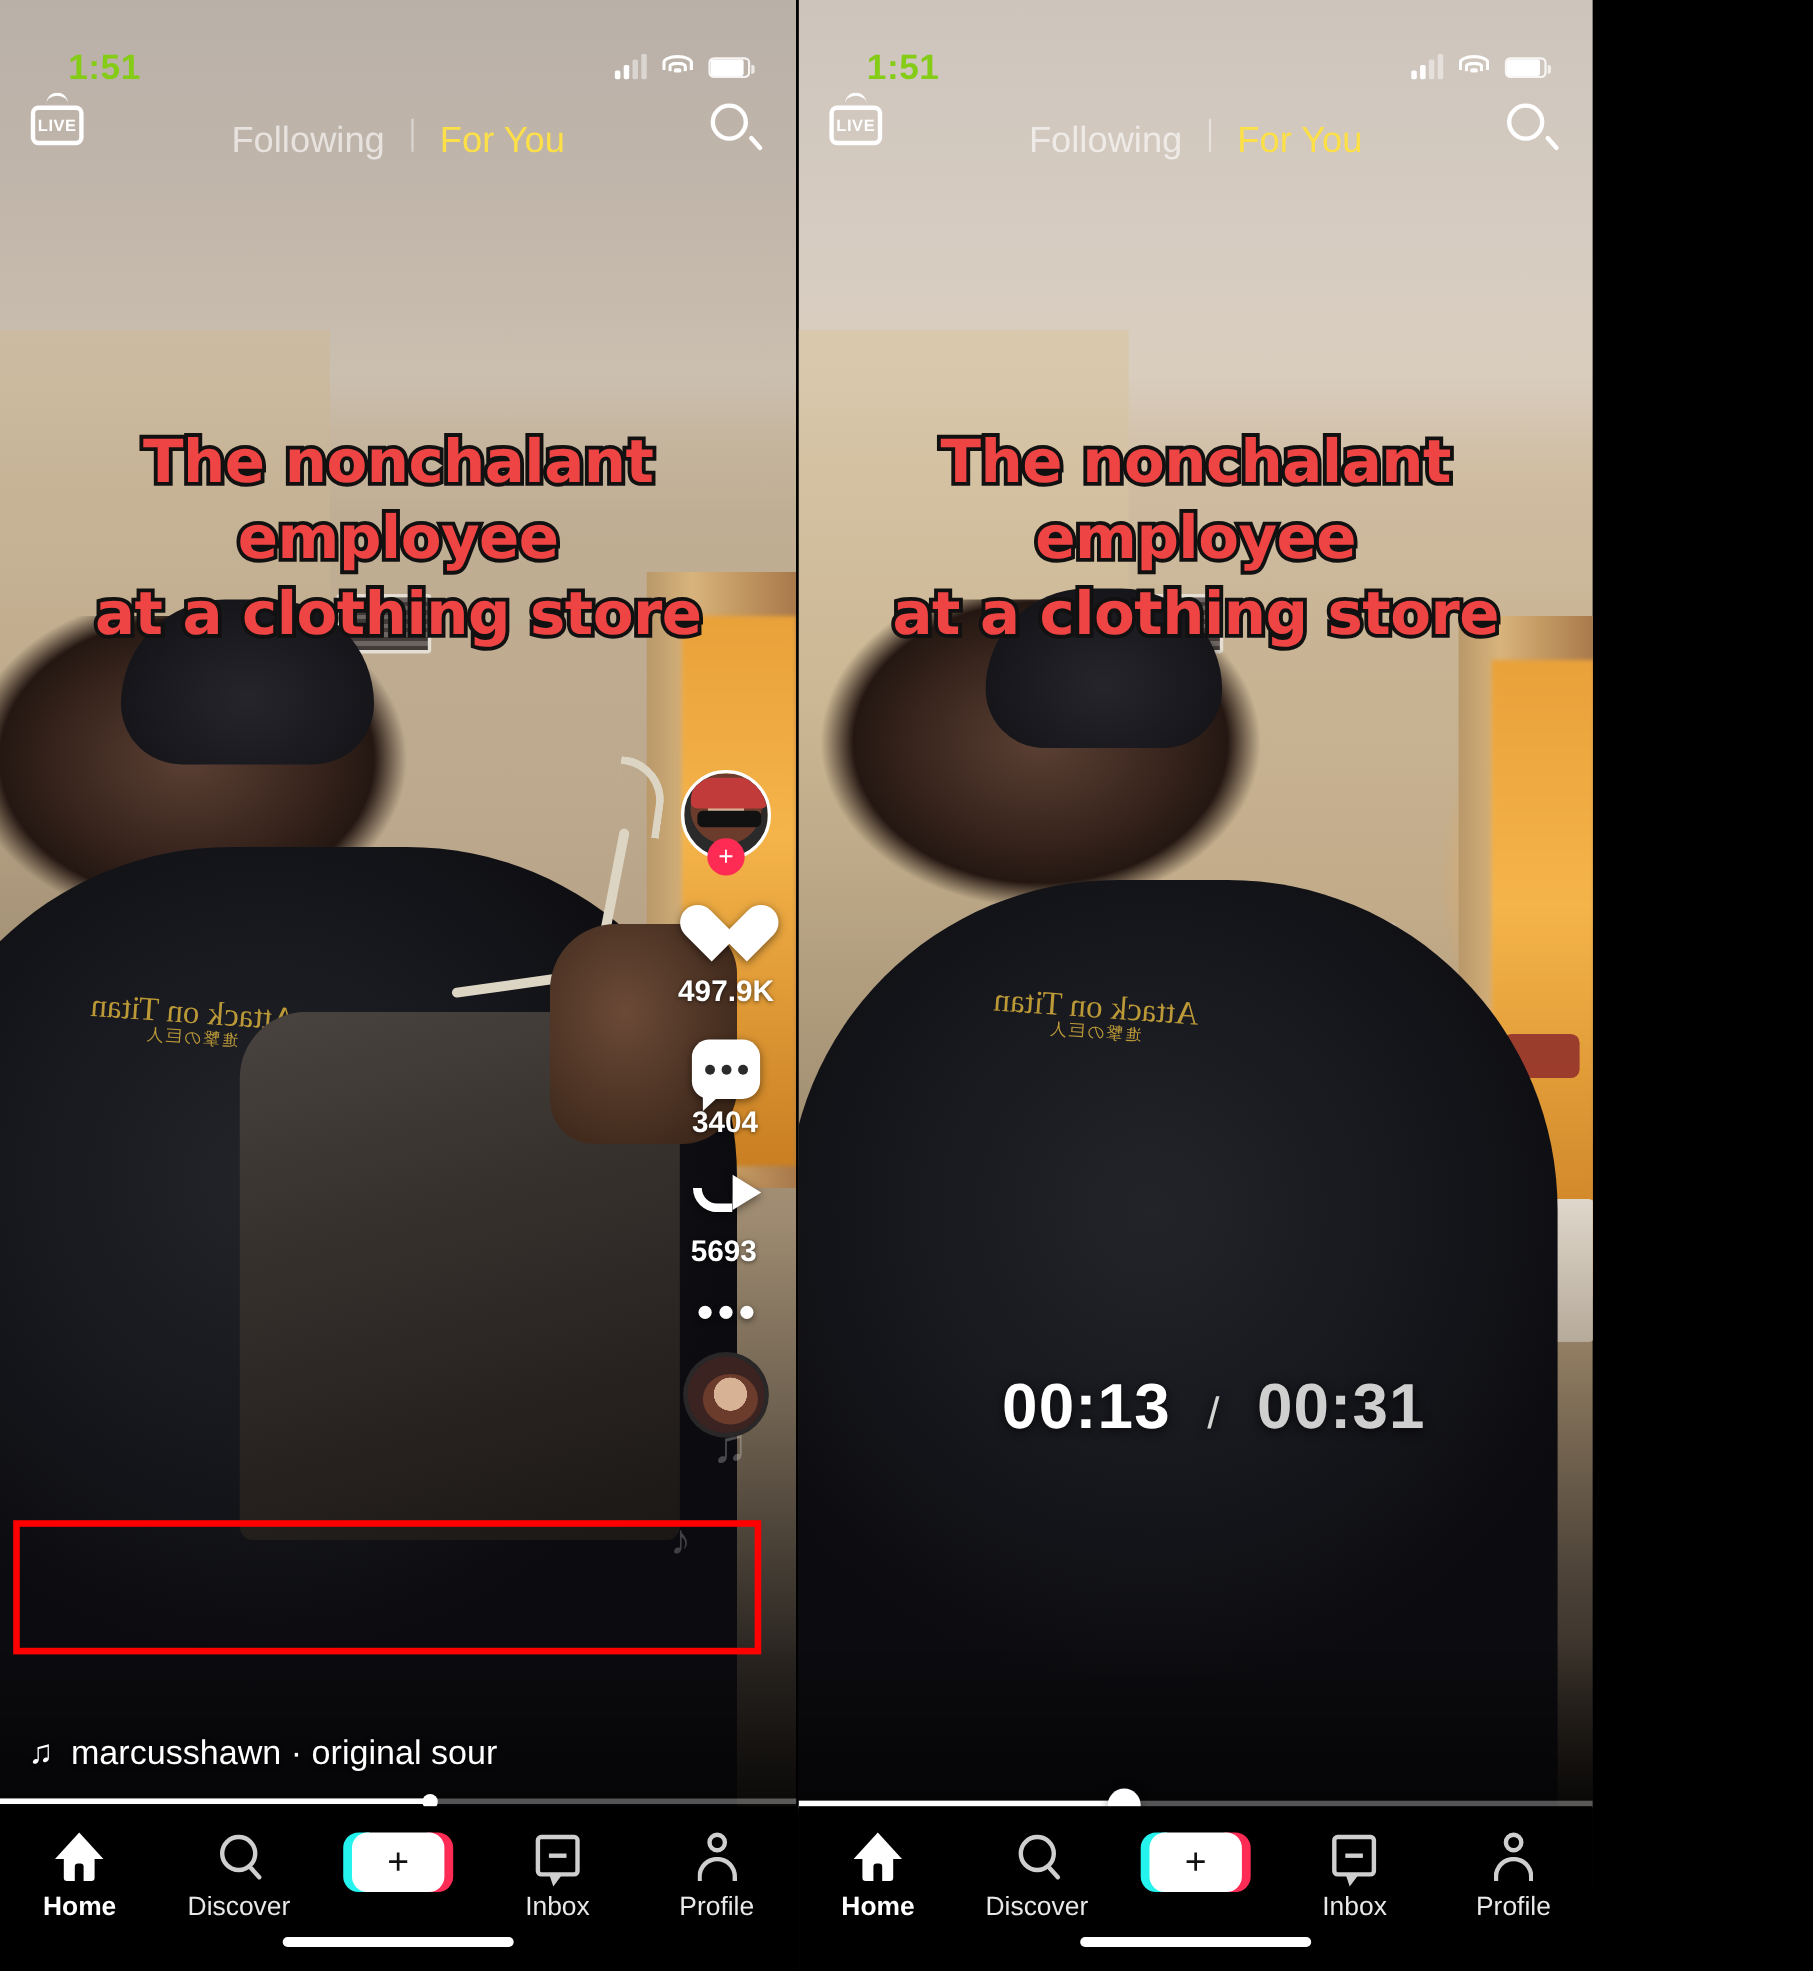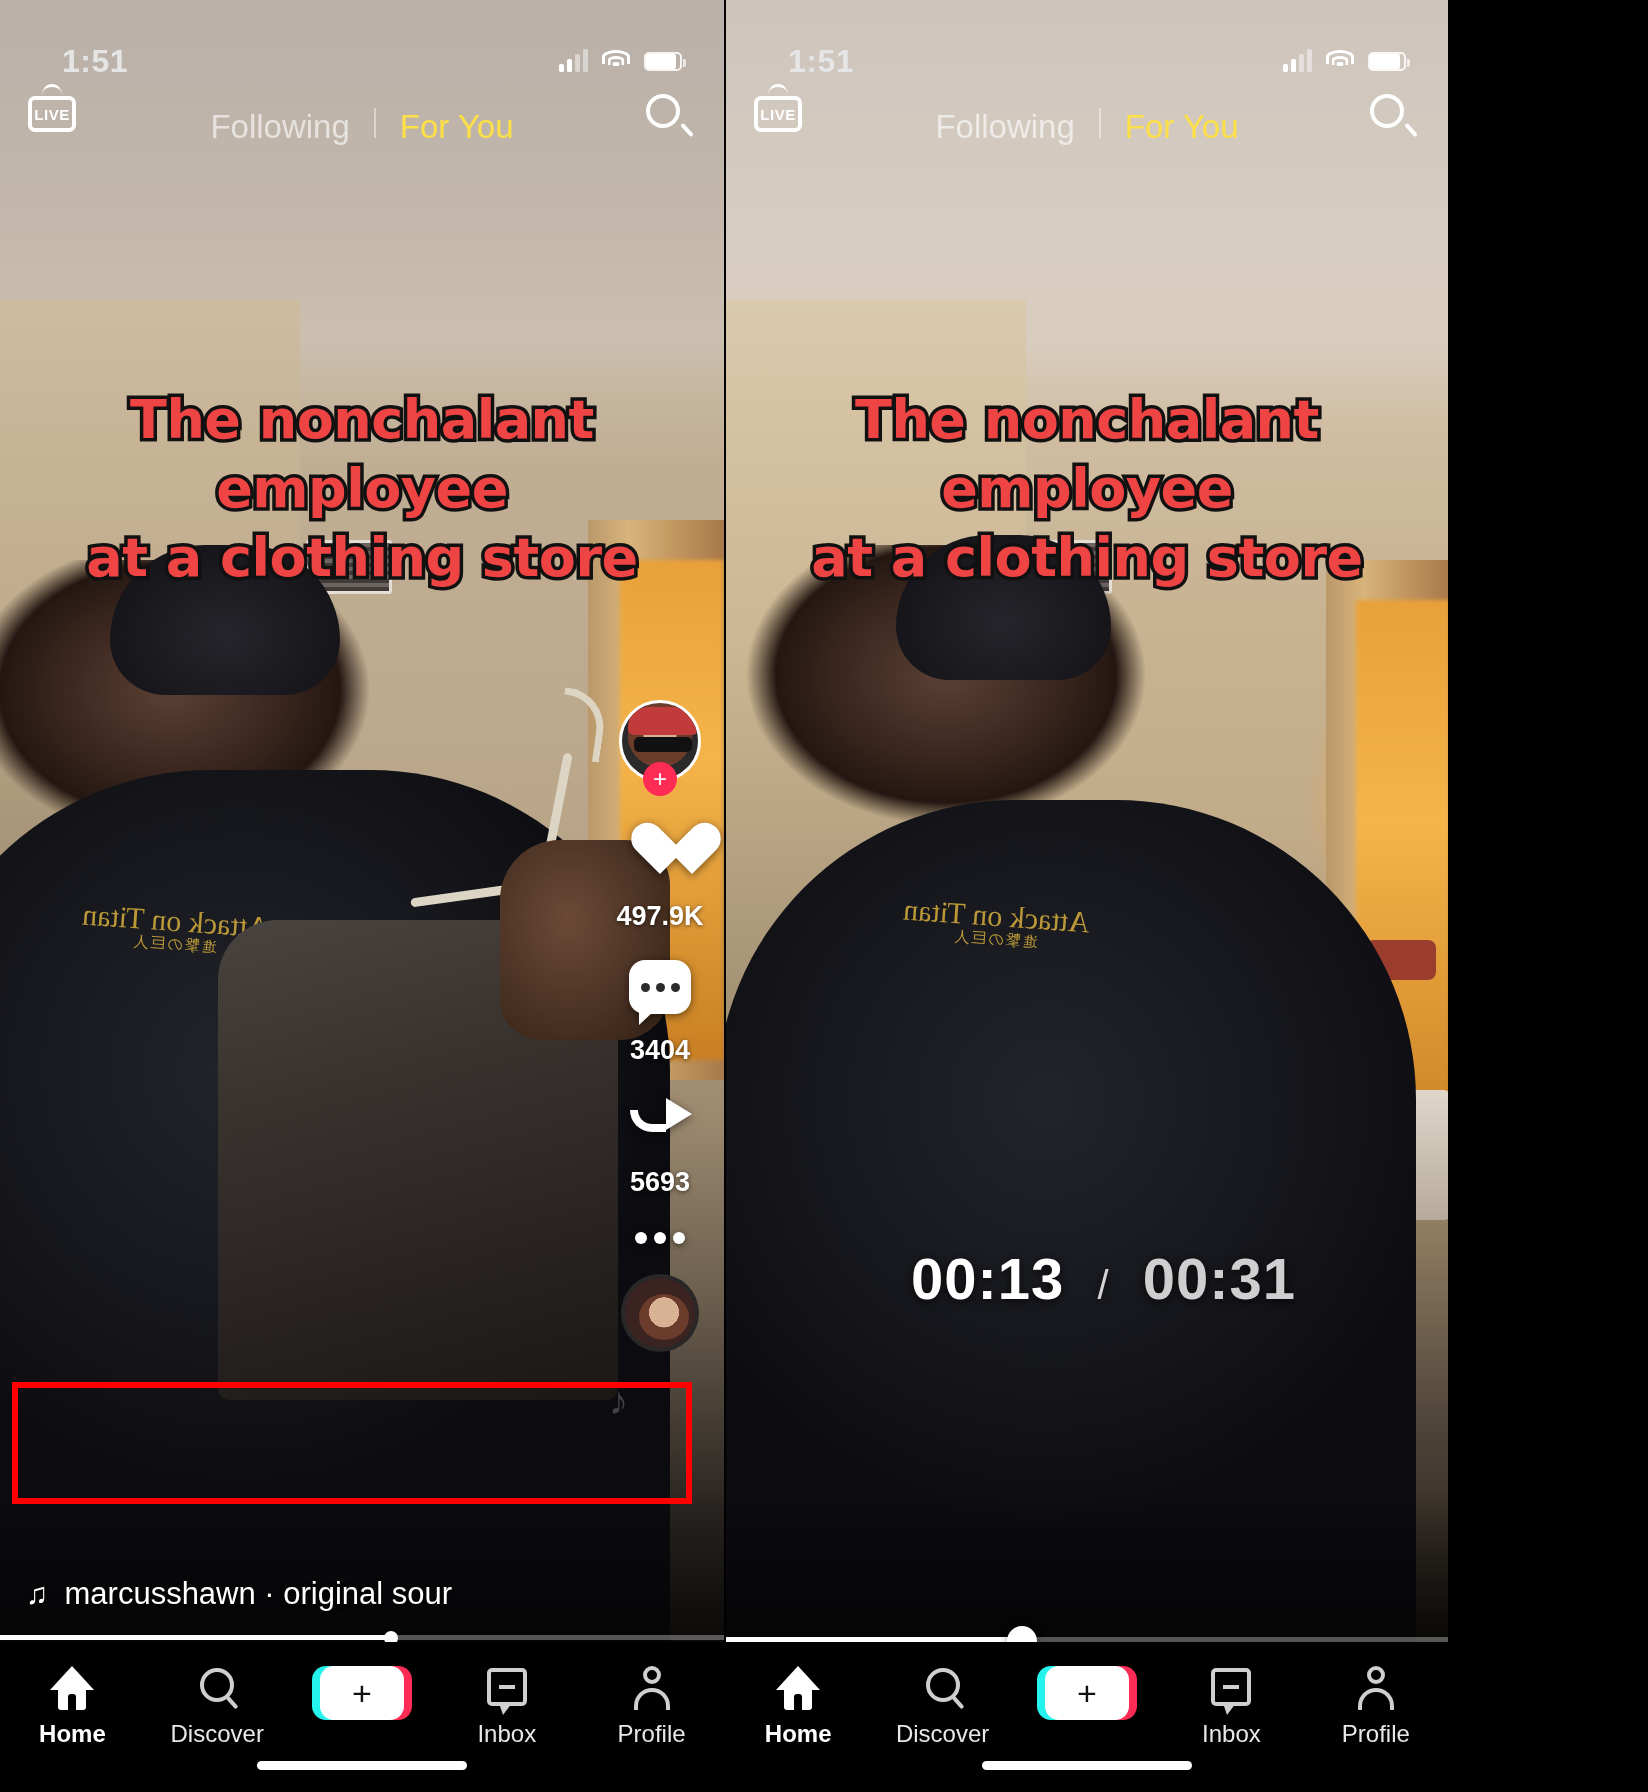--- a/index.html
+++ b/index.html
@@ -83,21 +83,21 @@
   .r .switch { position:absolute; left:522px; top:840px; width:20px; height:48px;
     background:#e6ded3; border-radius:3px; box-shadow:0 0 0 2px rgba(200,190,175,.45); }
   .r .box { position:absolute; left:620px; top:1090px; width:104px; height:130px;
     background: linear-gradient(180deg,#dfd7cb,#b6aa9a); border-radius:6px; }
   .r .redthing { position:absolute; left:640px; top:940px; width:70px; height:40px;
     background: #8e2b2b; border-radius:8px; opacity:.85; }
 
   
   .statusbar { position:absolute; top:0; left:0; right:0; height:92px; z-index:30;
     display:flex; align-items:center; justify-content:space-between; padding:30px 42px 0 62px; }
-  .sb-time { color:#e5e5e5; font-size:32px; font-weight:600; letter-spacing:.5px; }
+  .sb-time { color:#84cc16; font-size:32px; font-weight:600; letter-spacing:.5px; }
   .sb-right { display:flex; align-items:center; gap:14px; }
   .sig { display:flex; align-items:flex-end; gap:3px; height:22px; }
   .sig i { display:block; width:5px; background:#fff; border-radius:1.5px; }
   .sig i:nth-child(1){height:8px} .sig i:nth-child(2){height:13px}
   .sig i:nth-child(3){height:18px;opacity:.45} .sig i:nth-child(4){height:23px;opacity:.45}
   .wifi { position:relative; width:28px; height:22px; }
   .wifi span { position:absolute; left:50%; transform:translateX(-50%); border:3px solid #fff; border-bottom:none;
     border-radius:50% 50% 0 0; }
   .wifi span:nth-child(1){ width:28px; height:14px; top:0; }
   .wifi span:nth-child(2){ width:17px; height:9px; top:6px; }
@@ -135,21 +135,21 @@
   .rail { position:absolute; right:18px; top:700px; width:92px; z-index:28;
     display:flex; flex-direction:column; align-items:center; }
   .avatar-wrap { position:relative; width:82px; height:82px; margin-bottom:42px; }
   .avatar { width:82px; height:82px; border-radius:50%; border:3px solid #fff; overflow:hidden;
     background: radial-gradient(circle at 50% 42%, #d8b295 0 28%, #6b3b2c 29% 55%, #2a2a2a 56% 100%); position:relative;}
   .avatar .cap { position:absolute; left:6px; top:4px; width:70px; height:28px; background:#c23b3b; border-radius:20px 20px 6px 6px;}
   .avatar .shades { position:absolute; left:12px; top:34px; width:58px; height:15px; background:#111; border-radius:5px;}
   .plus-badge { position:absolute; left:50%; bottom:-14px; transform:translateX(-50%);
     width:34px; height:34px; border-radius:50%; background:#fe2c55; color:#fff; font-size:24px;
     display:flex; align-items:center; justify-content:center; line-height:1; }
-  .act { display:flex; flex-direction:column; align-items:center; margin-bottom:28px;gap:15px; }
+  .act { display:flex; flex-direction:column; margin-bottom:28px; }
   .act .cnt { color:#fff; font-size:27px; font-weight:700; margin-top:6px; text-shadow:0 1px 4px rgba(0,0,0,.6); }
   .heart { width:62px; height:56px; position:relative; filter: drop-shadow(0 2px 4px rgba(0,0,0,.5)); }
   .heart::before, .heart::after { content:""; position:absolute; top:0; width:32px; height:50px;
     background:#fff; border-radius:32px 32px 0 0; }
   .heart::before { left:31px; transform: rotate(-45deg); transform-origin: 0 100%; }
   .heart::after  { left:31px; transform: rotate(45deg);  transform-origin: 100% 100%; }
   .bubble { width:62px; height:54px; background:#fff; border-radius:16px; position:relative;
     display:flex; align-items:center; justify-content:center; gap:6px;
     filter: drop-shadow(0 2px 4px rgba(0,0,0,.5)); }
   .bubble i { width:9px; height:9px; background:#2b2b2b; border-radius:50%; display:block; }

